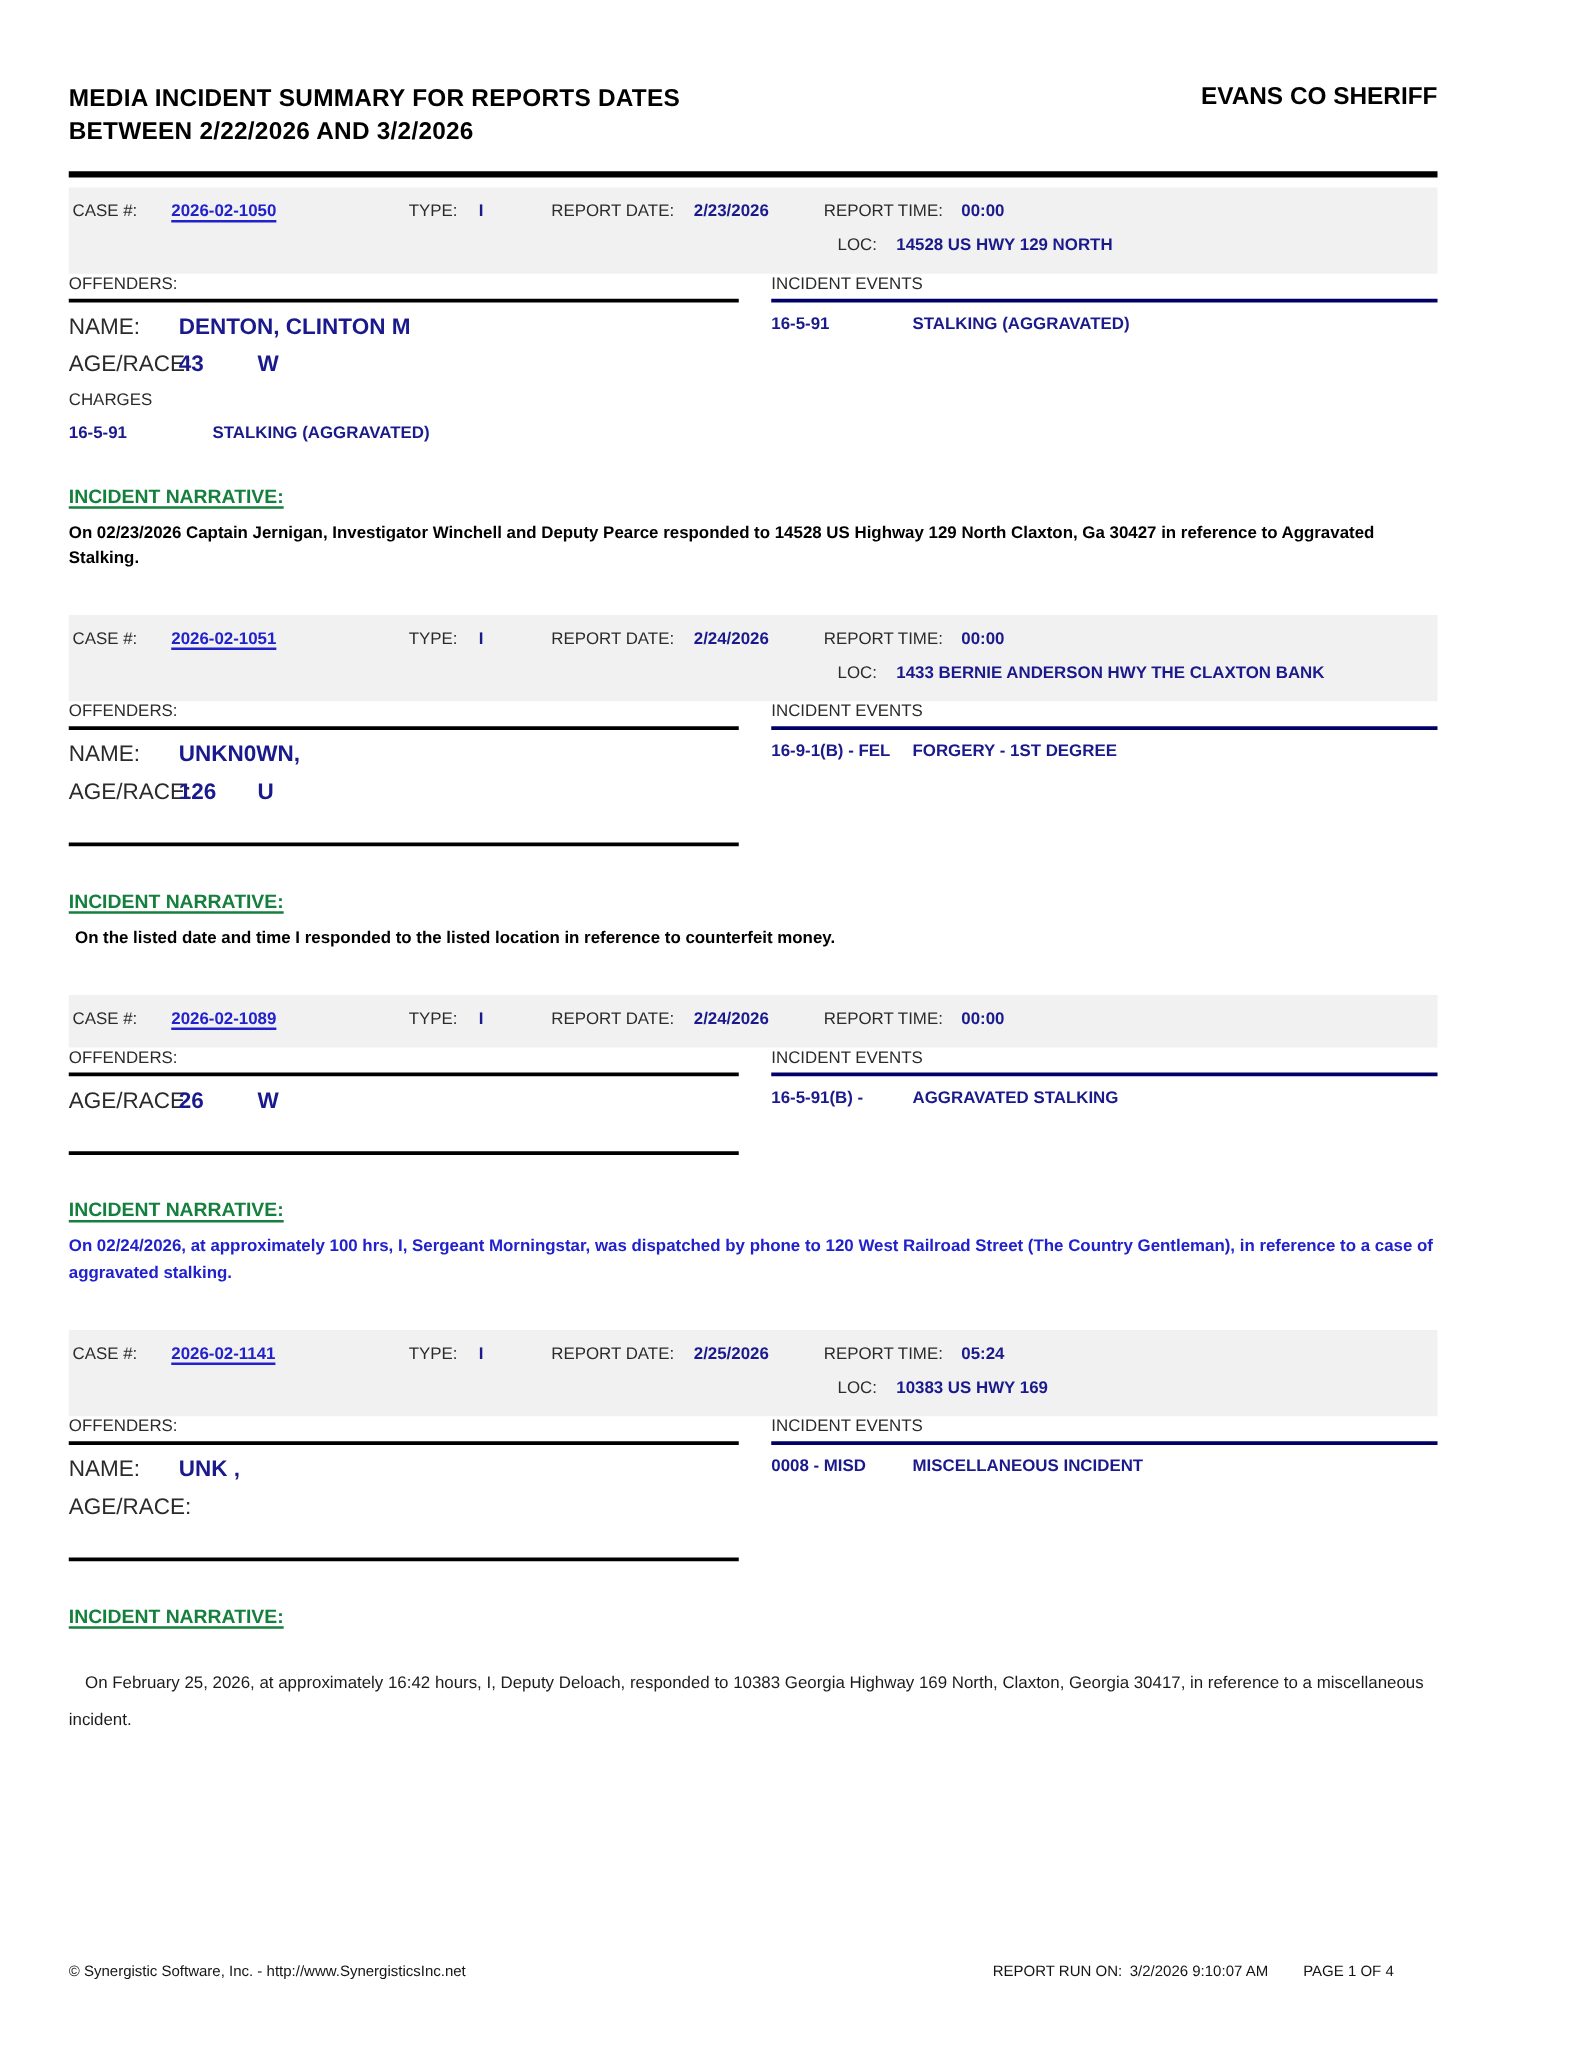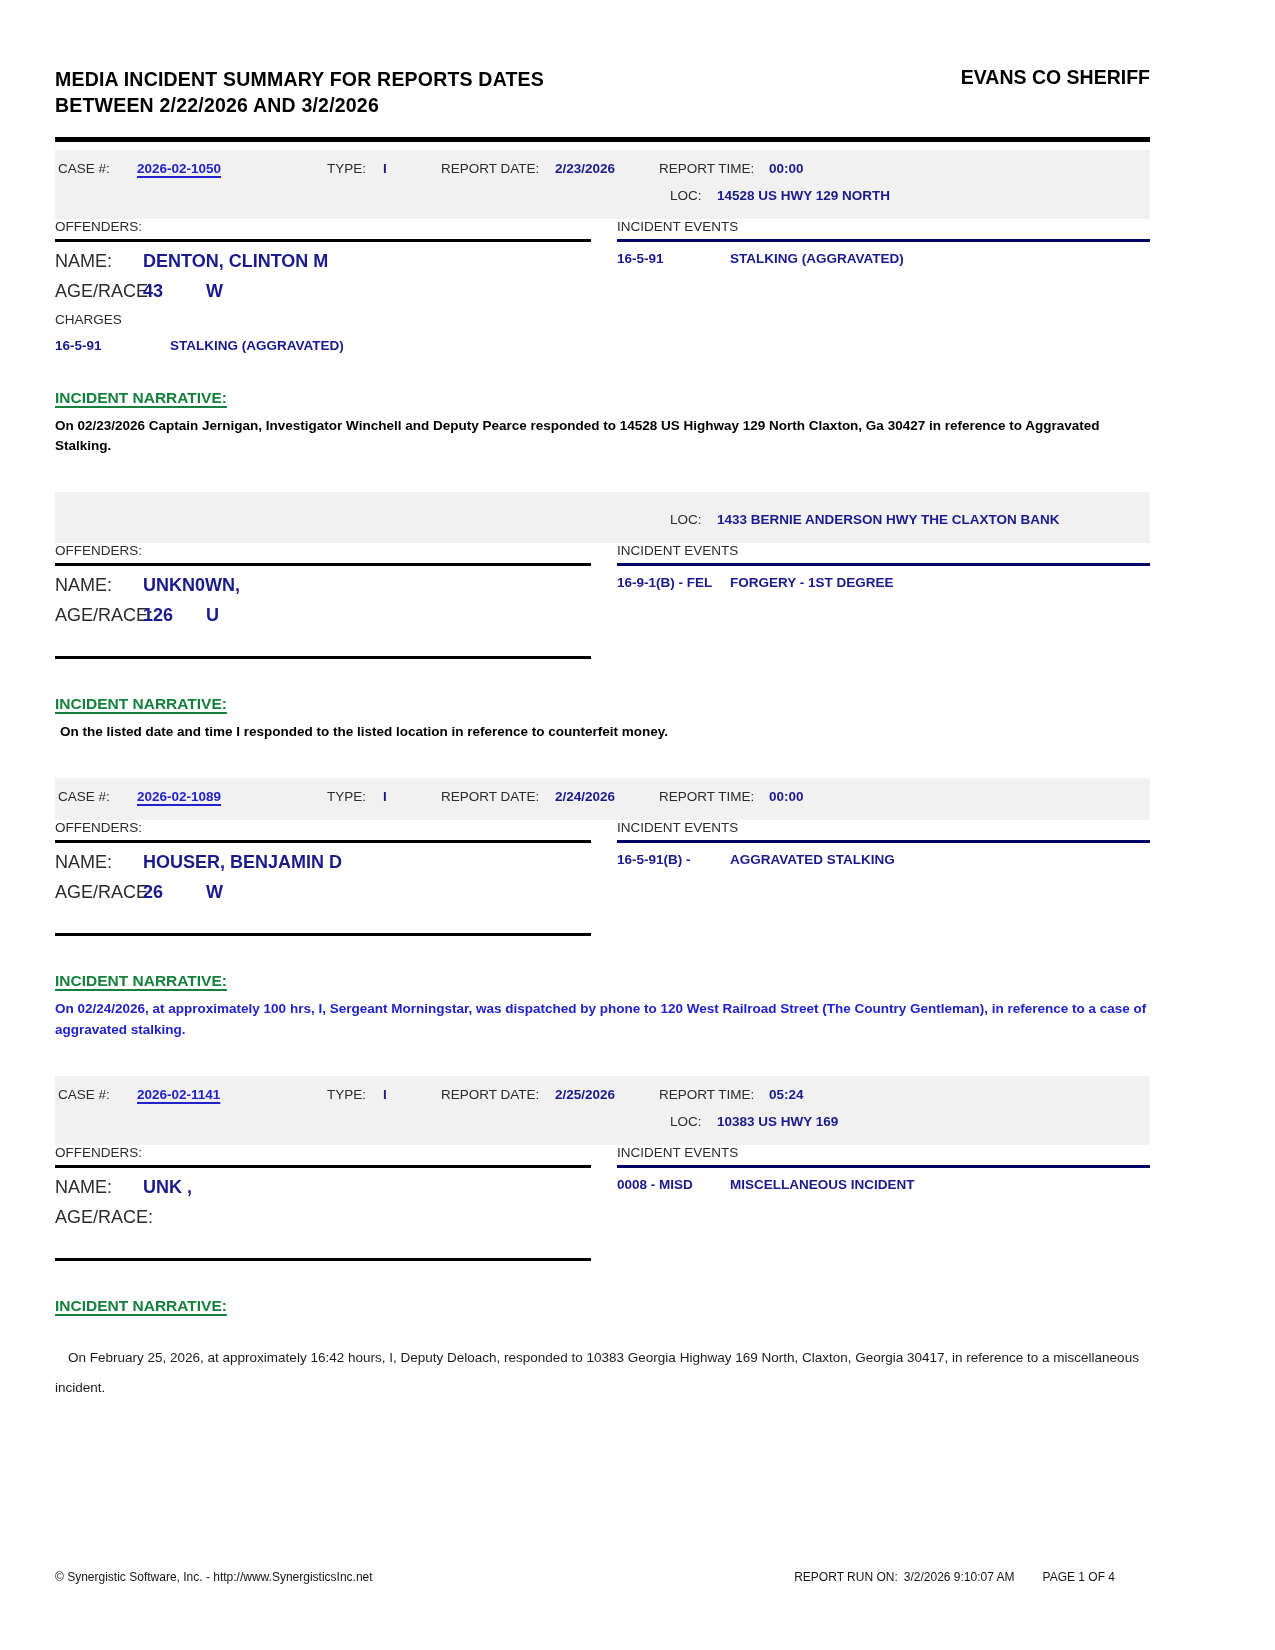--- a/index.html
+++ b/index.html
@@ -116,20 +116,23 @@
             <span class="code">16-5-91</span><span class="desc">STALKING (AGGRAVATED)</span>
           </div>
         </div>
       </div>
       <div class="narr-head">INCIDENT NARRATIVE:</div>
       <p class="narr">On 02/23/2026 Captain Jernigan, Investigator Winchell and Deputy Pearce responded to 14528 US Highway 129 North Claxton, Ga 30427 in reference to Aggravated Stalking.</p>
     </section>
 
     <section class="case">
       <div class="band">
+        <div class="band-row1">
+          <span class="lbl lbl-case">CASE #:</span><a class="case-link"><span>2026-02-1051</span></a><span class="lbl lbl-type">TYPE:</span><span class="val val-type">I</span><span class="lbl lbl-rdate">REPORT DATE:</span><span class="val val-rdate">2/24/2026</span><span class="lbl lbl-rtime">REPORT TIME:</span><span class="val">00:00</span>
+        </div>
         <div class="band-row2">
           <span class="lbl lbl-loc">LOC:</span><span class="val">1433 BERNIE ANDERSON HWY THE CLAXTON BANK</span>
         </div>
       </div>
       <div class="cols">
         <div class="col-left">
           <div class="col-head">OFFENDERS:</div>
           <div class="head-rule"></div>
           <div class="frow">
             <span class="lbl">NAME:</span><span class="val">UNKN0WN,</span>
@@ -154,23 +157,20 @@
     <section class="case">
       <div class="band">
         <div class="band-row1">
           <span class="lbl lbl-case">CASE #:</span><a class="case-link"><span>2026-02-1089</span></a><span class="lbl lbl-type">TYPE:</span><span class="val val-type">I</span><span class="lbl lbl-rdate">REPORT DATE:</span><span class="val val-rdate">2/24/2026</span><span class="lbl lbl-rtime">REPORT TIME:</span><span class="val">00:00</span>
         </div>
       </div>
       <div class="cols">
         <div class="col-left">
           <div class="col-head">OFFENDERS:</div>
           <div class="head-rule"></div>
-          <div class="frow">
-            <span class="lbl">NAME:</span><span class="val">HOUSER, BENJAMIN D</span>
-          </div>
           <div class="frow">
             <span class="lbl">AGE/RACE:</span><span class="val age">26</span><span class="val">W</span>
           </div>
           <div class="close-rule"></div>
         </div>
         <div class="col-right">
           <div class="col-head">INCIDENT EVENTS</div>
           <div class="head-rule navy"></div>
           <div class="event-row">
             <span class="code">16-5-91(B) -</span><span class="desc">AGGRAVATED STALKING</span>

